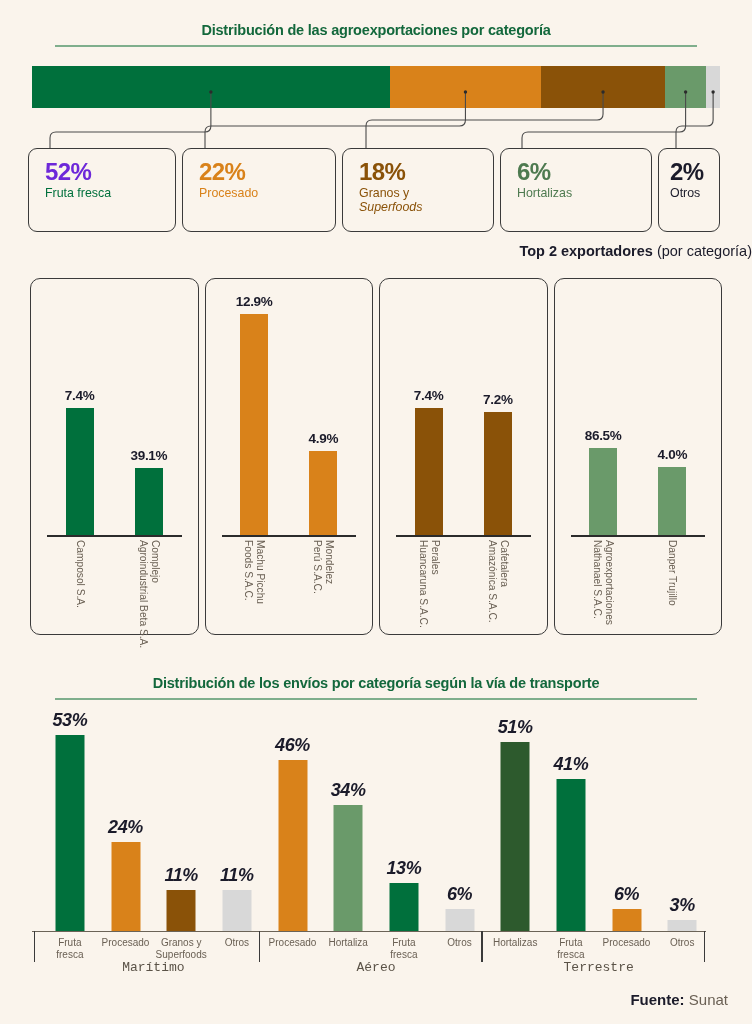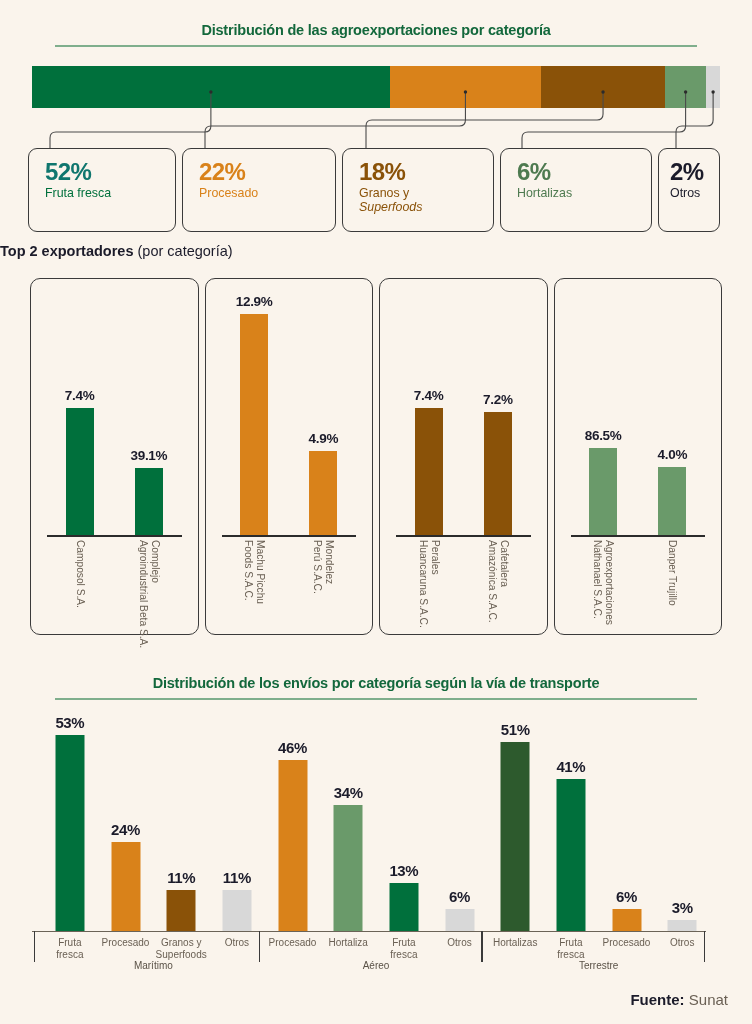--- a/index.html
+++ b/index.html
@@ -86,21 +86,21 @@
     font-size: 12.4px;
     line-height: 1.16;
     margin-top: 1px;
   }
   .cat-lbl .ital { font-style: italic; }
 
   
   #top2-title {
     position: absolute;
     left: 0; top: 243px; width: 752px;
-    text-align: left;
+    text-align: right;
     font-size: 14.5px;
     color: #1b1b2a;
   }
   #top2-title .b { font-weight: bold; }
   #top2-cards {
     position: absolute;
     left: 30px; top: 278px;
     width: 692px; height: 357px;
     display: flex;
     gap: 6px;
@@ -200,24 +200,25 @@
     position: absolute;
     bottom: 0;
     left: 50%;
     transform: translateX(-50%);
     width: 29px;
   }
   .tr-val {
     position: absolute;
     left: 50%;
     transform: translateX(-50%);
-    font-size: 15px;
+    font-size: 18px;
     font-weight: bold;
     white-space: nowrap;
     letter-spacing: -0.4px;
+    font-style: italic;
   }
   #tr-axis {
     position: absolute;
     left: 32px; top: 931px;
     width: 674px; height: 1.4px;
     background: #6b6357;
   }
   #tr-labels {
     position: absolute;
     left: 42px; top: 934px;
@@ -234,22 +235,23 @@
     box-sizing: border-box;
   }
   #tr-modes {
     position: absolute;
     left: 42px; top: 960px;
     width: 668px; height: 20px;
     display: flex;
   }
   .tr-mode {
     text-align: center;
-    font-size: 10px;
+    font-size: 13px;
     color: #5a5247;
+    font-family: Liberation Mono, monospace;
   }
   .vsep {
     position: absolute;
     top: 931px;
     width: 1.3px;
     height: 31px;
     background: #3a3a3a;
   }
   #fuente {
     position: absolute;
@@ -285,21 +287,21 @@
       <path d="M 603.04 32 L 603.04 54 Q 603.04 60 597.04 60 L 372 60 Q 366 60 366 66 L 366 88" fill="none" stroke="#4a4a4a" stroke-width="1.1"></path>
       <circle cx="603.04" cy="32" r="1.7" fill="#2b2b2b"></circle>
       <path d="M 685.6 32 L 685.6 66 Q 685.6 72 679.6 72 L 528 72 Q 522 72 522 78 L 522 88" fill="none" stroke="#4a4a4a" stroke-width="1.1"></path>
       <circle cx="685.6" cy="32" r="1.7" fill="#2b2b2b"></circle>
       <path d="M 713.12 32 L 713.12 60 Q 713.12 66 707.12 66 L 682 66 Q 676 66 676 72 L 676 88" fill="none" stroke="#4a4a4a" stroke-width="1.1"></path>
       <circle cx="713.12" cy="32" r="1.7" fill="#2b2b2b"></circle>
     </svg>
 
   <div id="cat-cards">
       <div class="cat-card c0">
-        <div class="cat-pct" style="color: #0f766e;">52%</div>
+        <div class="cat-pct" style="color: #6d28d9;">52%</div>
         <div class="cat-lbl" style="color: rgb(0, 112, 60);">Fruta fresca</div>
       </div>
       <div class="cat-card c1">
         <div class="cat-pct" style="color: rgb(217, 130, 26);">22%</div>
         <div class="cat-lbl" style="color: rgb(217, 130, 26);">Procesado</div>
       </div>
       <div class="cat-card c2">
         <div class="cat-pct" style="color: rgb(138, 82, 8);">18%</div>
         <div class="cat-lbl" style="color: rgb(138, 82, 8);">Granos y<br><span class="ital">Superfoods</span></div>
       </div>

